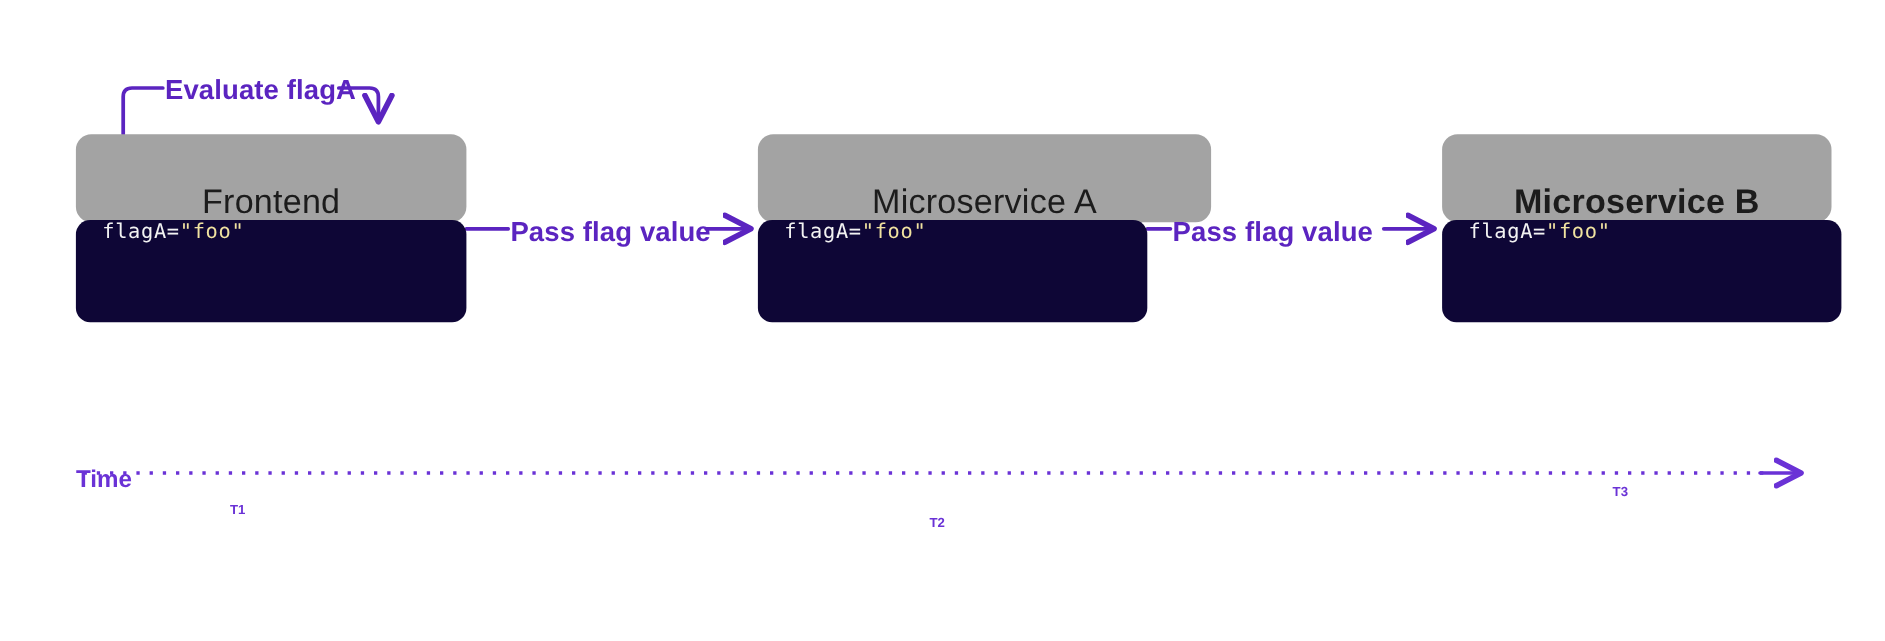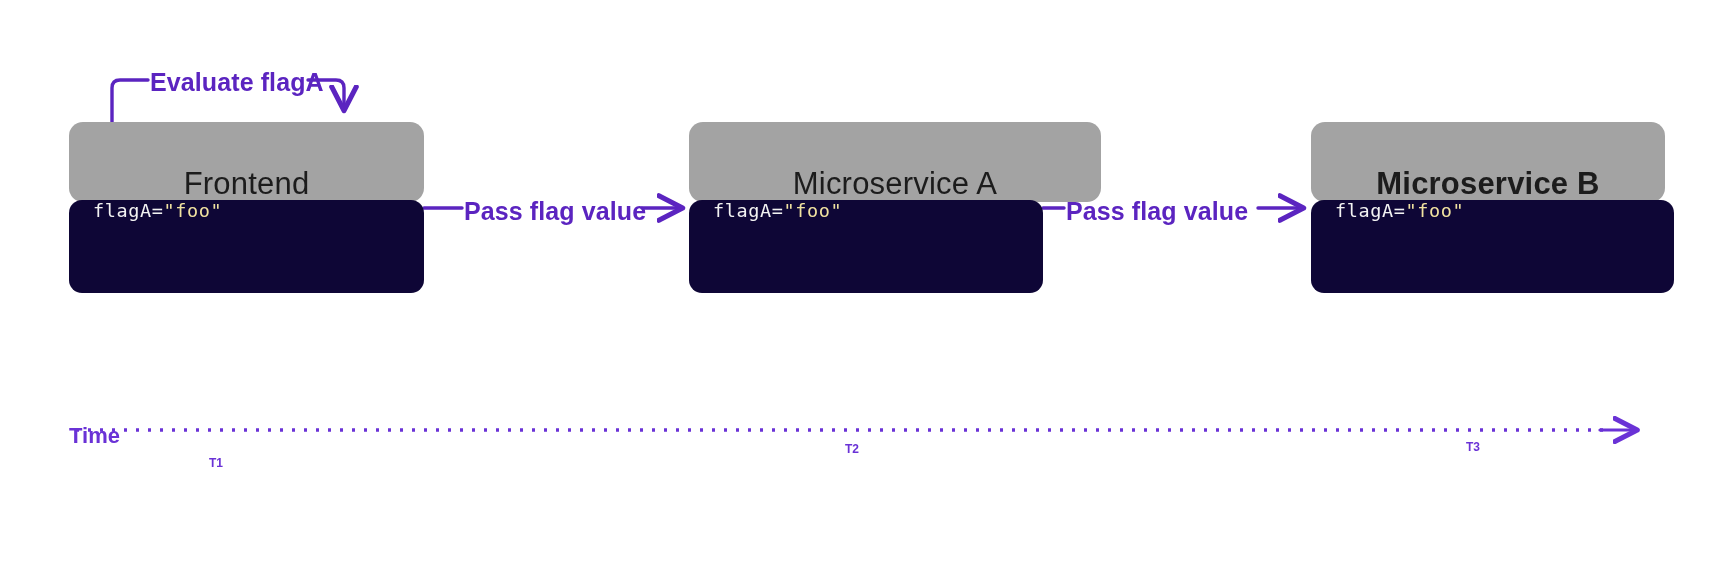--- a/index.html
+++ b/index.html
@@ -141,17 +141,17 @@
   <div class="plabel" style="left:150px; top:68px;">Evaluate flagA</div>
 
   <div class="plabel" style="left:464px; top:197px;">Pass flag value</div>
 
   <div class="plabel" style="left:1066px; top:197px;">Pass flag value</div>
 
   <div class="time-label" style="left:69px; top:386px;margin-top:37px;">Time</div>
 
   <div class="tick-label" style="left:209px; top:456px;">T1</div>
 
-  <div class="tick-label" style="left:845px; top:442px;">T2</div>
+  <div class="tick-label" style="left:845px; top:468px;">T2</div>
 
   <div class="tick-label" style="left:1466px; top:440px;">T3</div>
 
 </div>
 
 </body></html>

